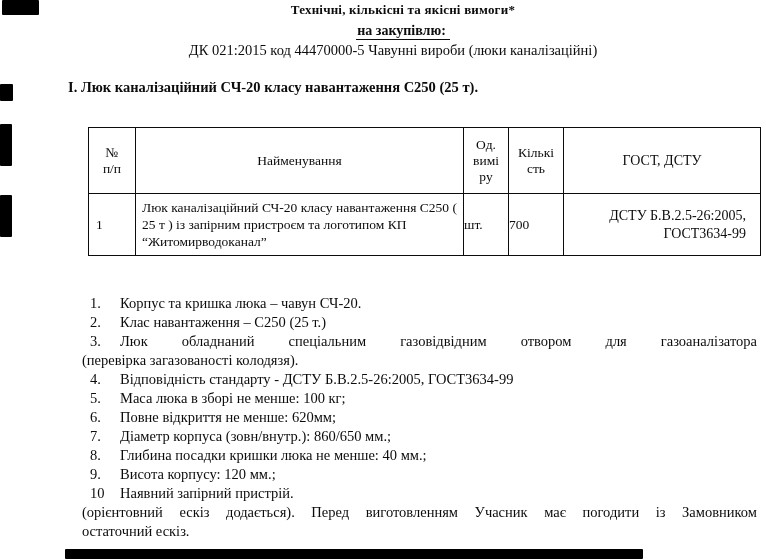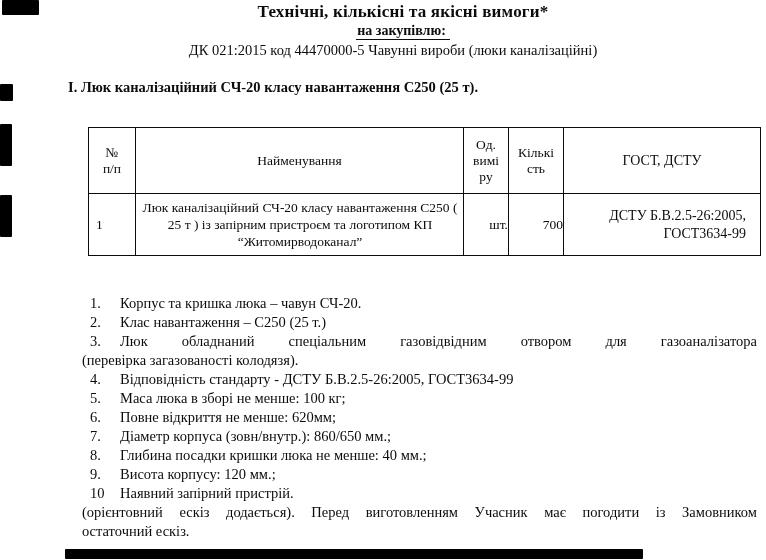--- a/index.html
+++ b/index.html
@@ -6,42 +6,42 @@
   html,body { background:#ffffff; }
   .page {
     position:relative;
     width:766px; height:560px;
     background:#ffffff;
     overflow:hidden;
     font-family:"Liberation Serif","DejaVu Serif",serif;
     color:#0c0c0c;
   }
   .center-line { position:absolute; left:40px; right:0; text-align:center; }
-  .doc-title   { top:2px;  font-size:17px; font-weight:bold; letter-spacing:0.2px; }
+  .doc-title   { top:2px;  font-size:13px; font-weight:bold; letter-spacing:0.2px; }
   .doc-sub     { top:23px; font-size:14px; font-weight:bold; }
   .doc-sub .u  { border-bottom:1.6px solid #0c0c0c; padding:0 4px 1px 1px; }
   .doc-code    { top:42px; left:20px; font-size:14.5px; }
   .sec-head    { position:absolute; top:79px; left:68px; font-size:14.5px; font-weight:bold; }
 
   table.spec {
     position:absolute; top:127px; left:88px;
     border-collapse:collapse; table-layout:fixed;
     width:672px; font-size:13.5px;
   }
   table.spec th, table.spec td {
     border:1px solid #0c0c0c;
     vertical-align:middle;
     font-weight:normal;
   }
   table.spec th { text-align:center; white-space:pre-line; line-height:16px; height:66px; padding:2px; }
   table.spec td { height:62px; }
   col.c-num{width:47px} col.c-name{width:328px} col.c-unit{width:45px} col.c-qty{width:55px} col.c-std{width:197px}
   td.cell-num  { padding-left:7px; vertical-align:middle; }
-  td.cell-name { padding:3px 5px 3px 6px; line-height:17px; text-align:center; }
-  td.cell-unit, td.cell-qty { text-align:right; }
+  td.cell-name { padding:3px 5px 3px 6px; line-height:17px; text-align:left; }
+  td.cell-unit, td.cell-qty { text-align:left; }
   td.cell-std  { text-align:right; font-size:14px; line-height:18px; padding:2px 14px; }
   th.h-std { font-size:14px; }
 
   .req-list {
     position:absolute; top:294px; left:82px; width:675px;
     font-size:14.5px; line-height:19px;
   }
   .req-line.first { text-indent:8px; }
   .req-line.cont  { text-indent:0; }
   .req-num { display:inline-block; width:30px; text-indent:0; }

